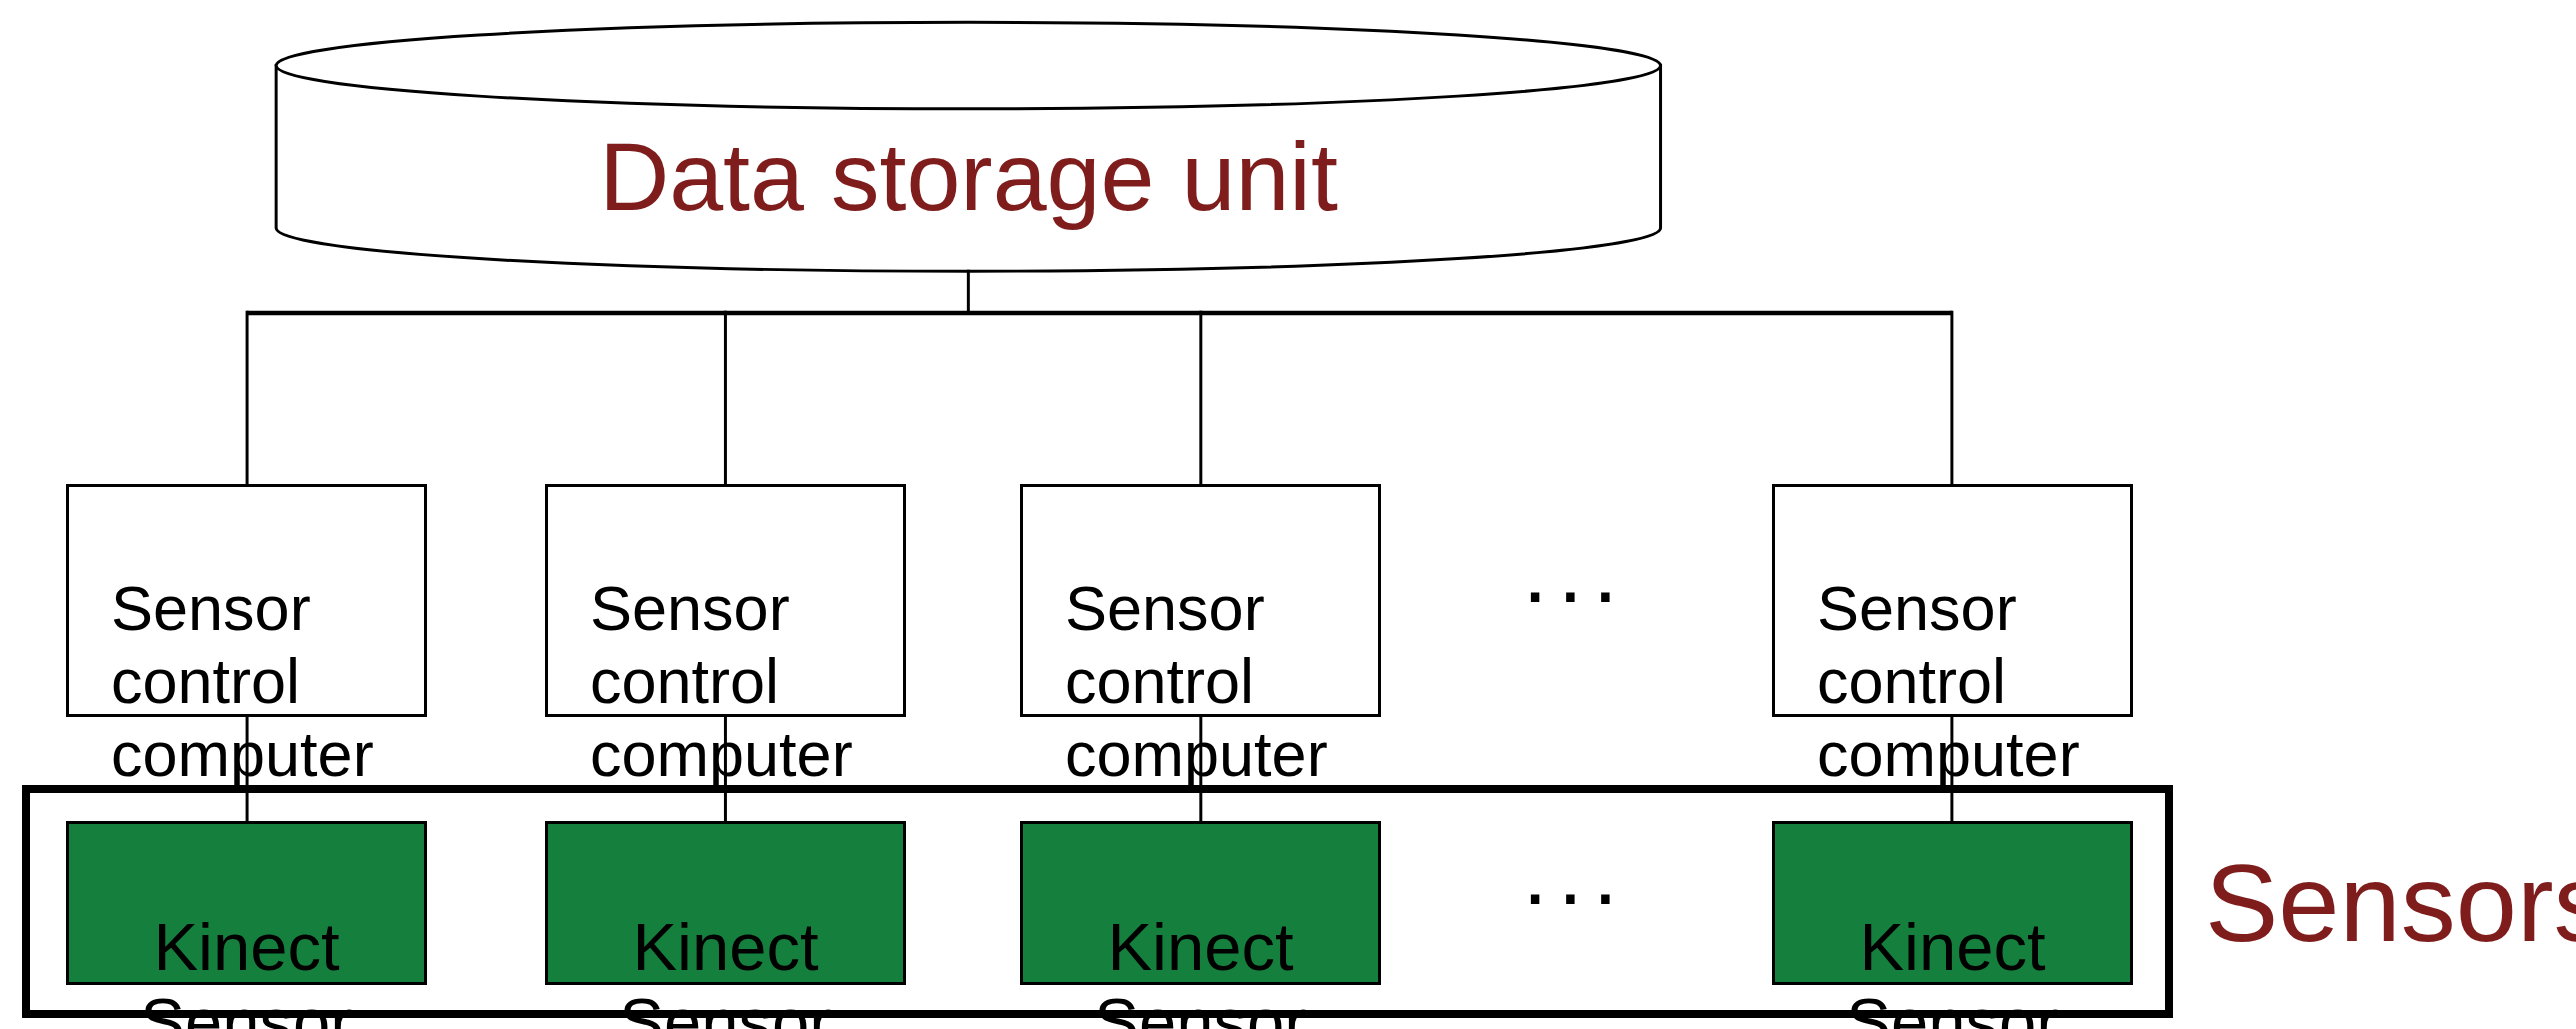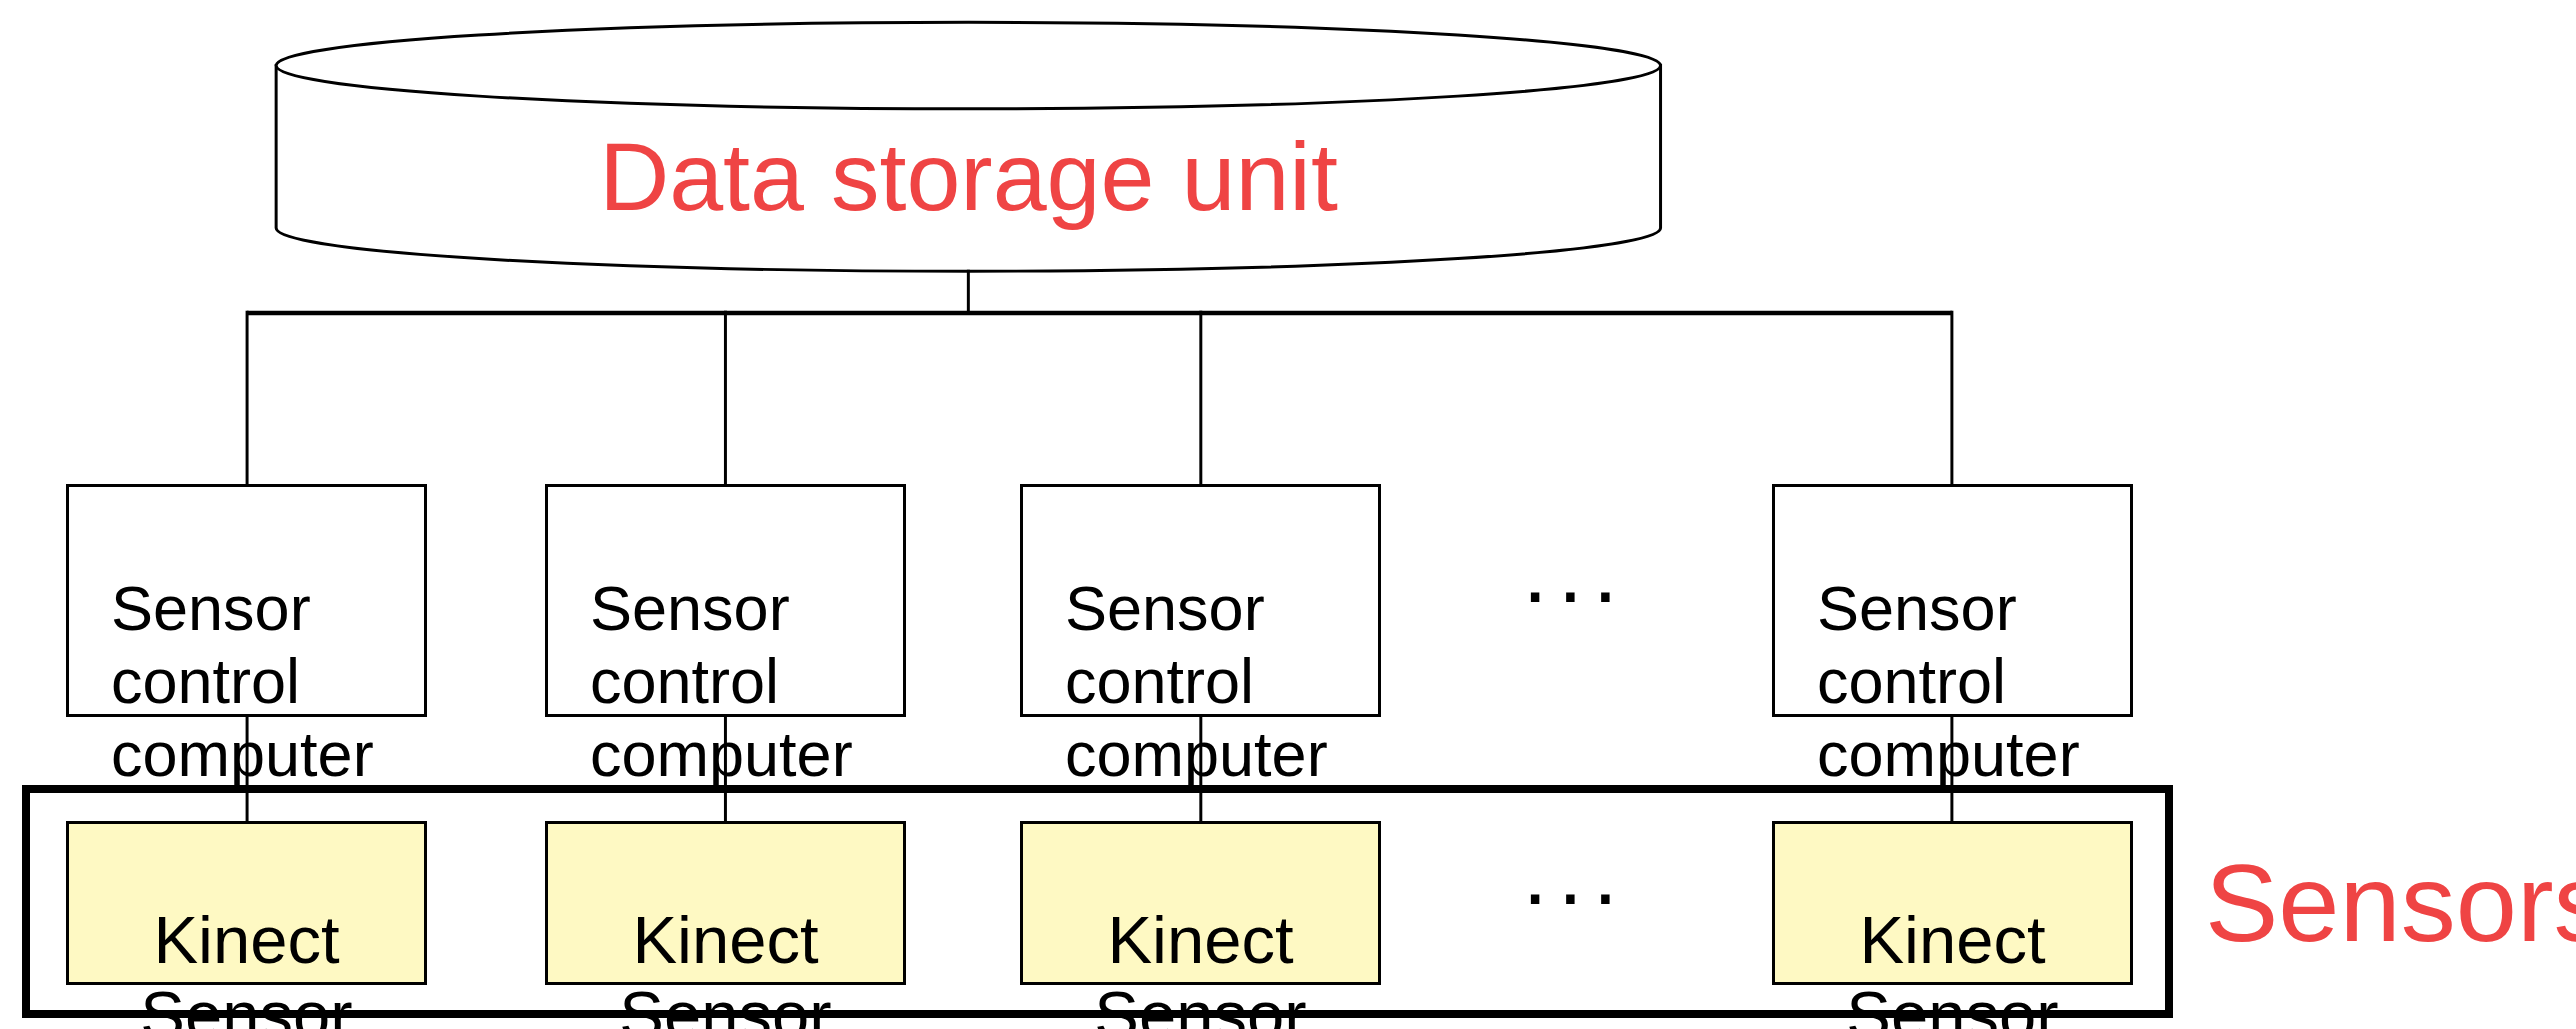--- a/index.html
+++ b/index.html
@@ -13,21 +13,21 @@
     overflow: hidden;
   }
   #lines {
     position: absolute;
     left: 0; top: 0;
     width: 2576px; height: 1029px;
     z-index: 0;
   }
   .node-label {
     position: absolute;
-    color: #ef4444;
+    color: #7f1d1d;
   }
   .storage-label {
     left: 276px; top: 125px; width: 1385px;
     text-align: center;
     font-size: 97px;
     line-height: 104px;
     z-index: 3;
   }
   .computer-box {
     position: absolute;
@@ -41,24 +41,24 @@
     padding: 12px 0 0 42px;
     white-space: pre-line;
     z-index: 2;
   }
   .kinect-box {
     position: absolute;
     top: 821px;
     width: 361px; height: 164px;
     box-sizing: border-box;
     border: 3px solid #000000;
-    background: #fef9c3;
+    background: #15803d;
     font-size: 67px;
     line-height: 75px;
-    padding-top: 3px;
+    padding-top: 10px;
     text-align: center;
     white-space: pre-line;
     z-index: 2;
   }
   .x1 { left: 66px; }
   .x2 { left: 545px; }
   .x3 { left: 1020px; }
   .x4 { left: 1772px; }
   .ellipsis {
     position: absolute;

